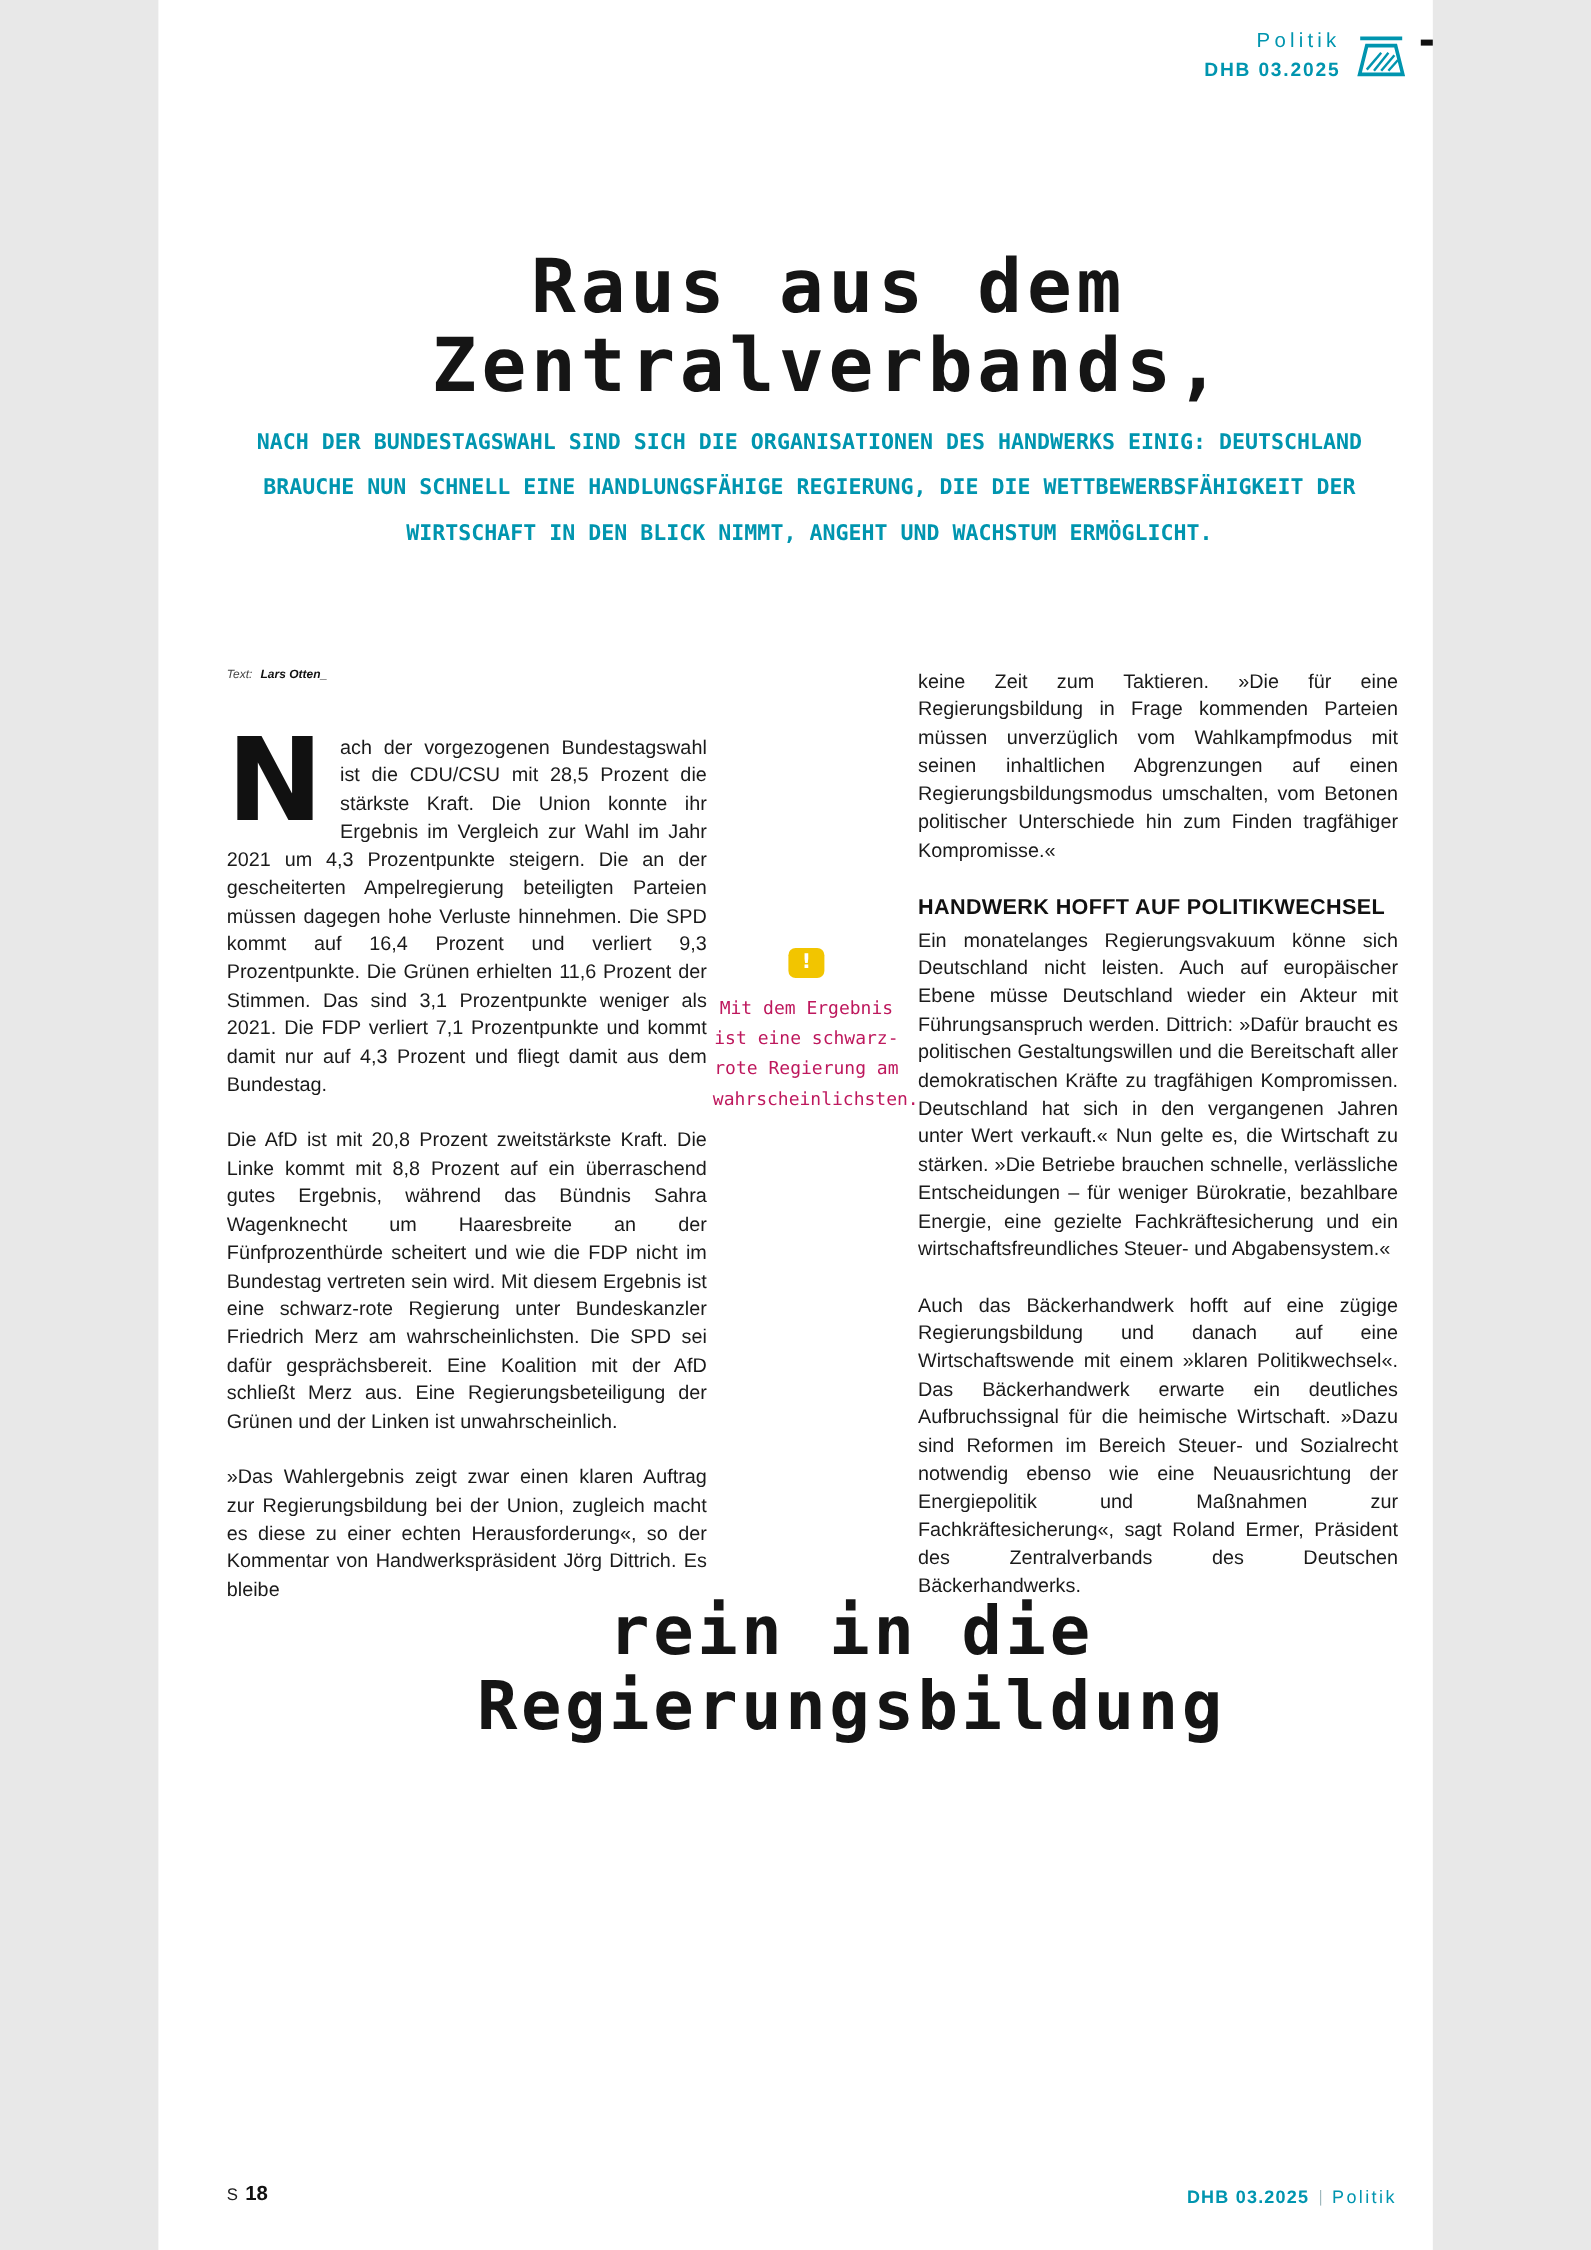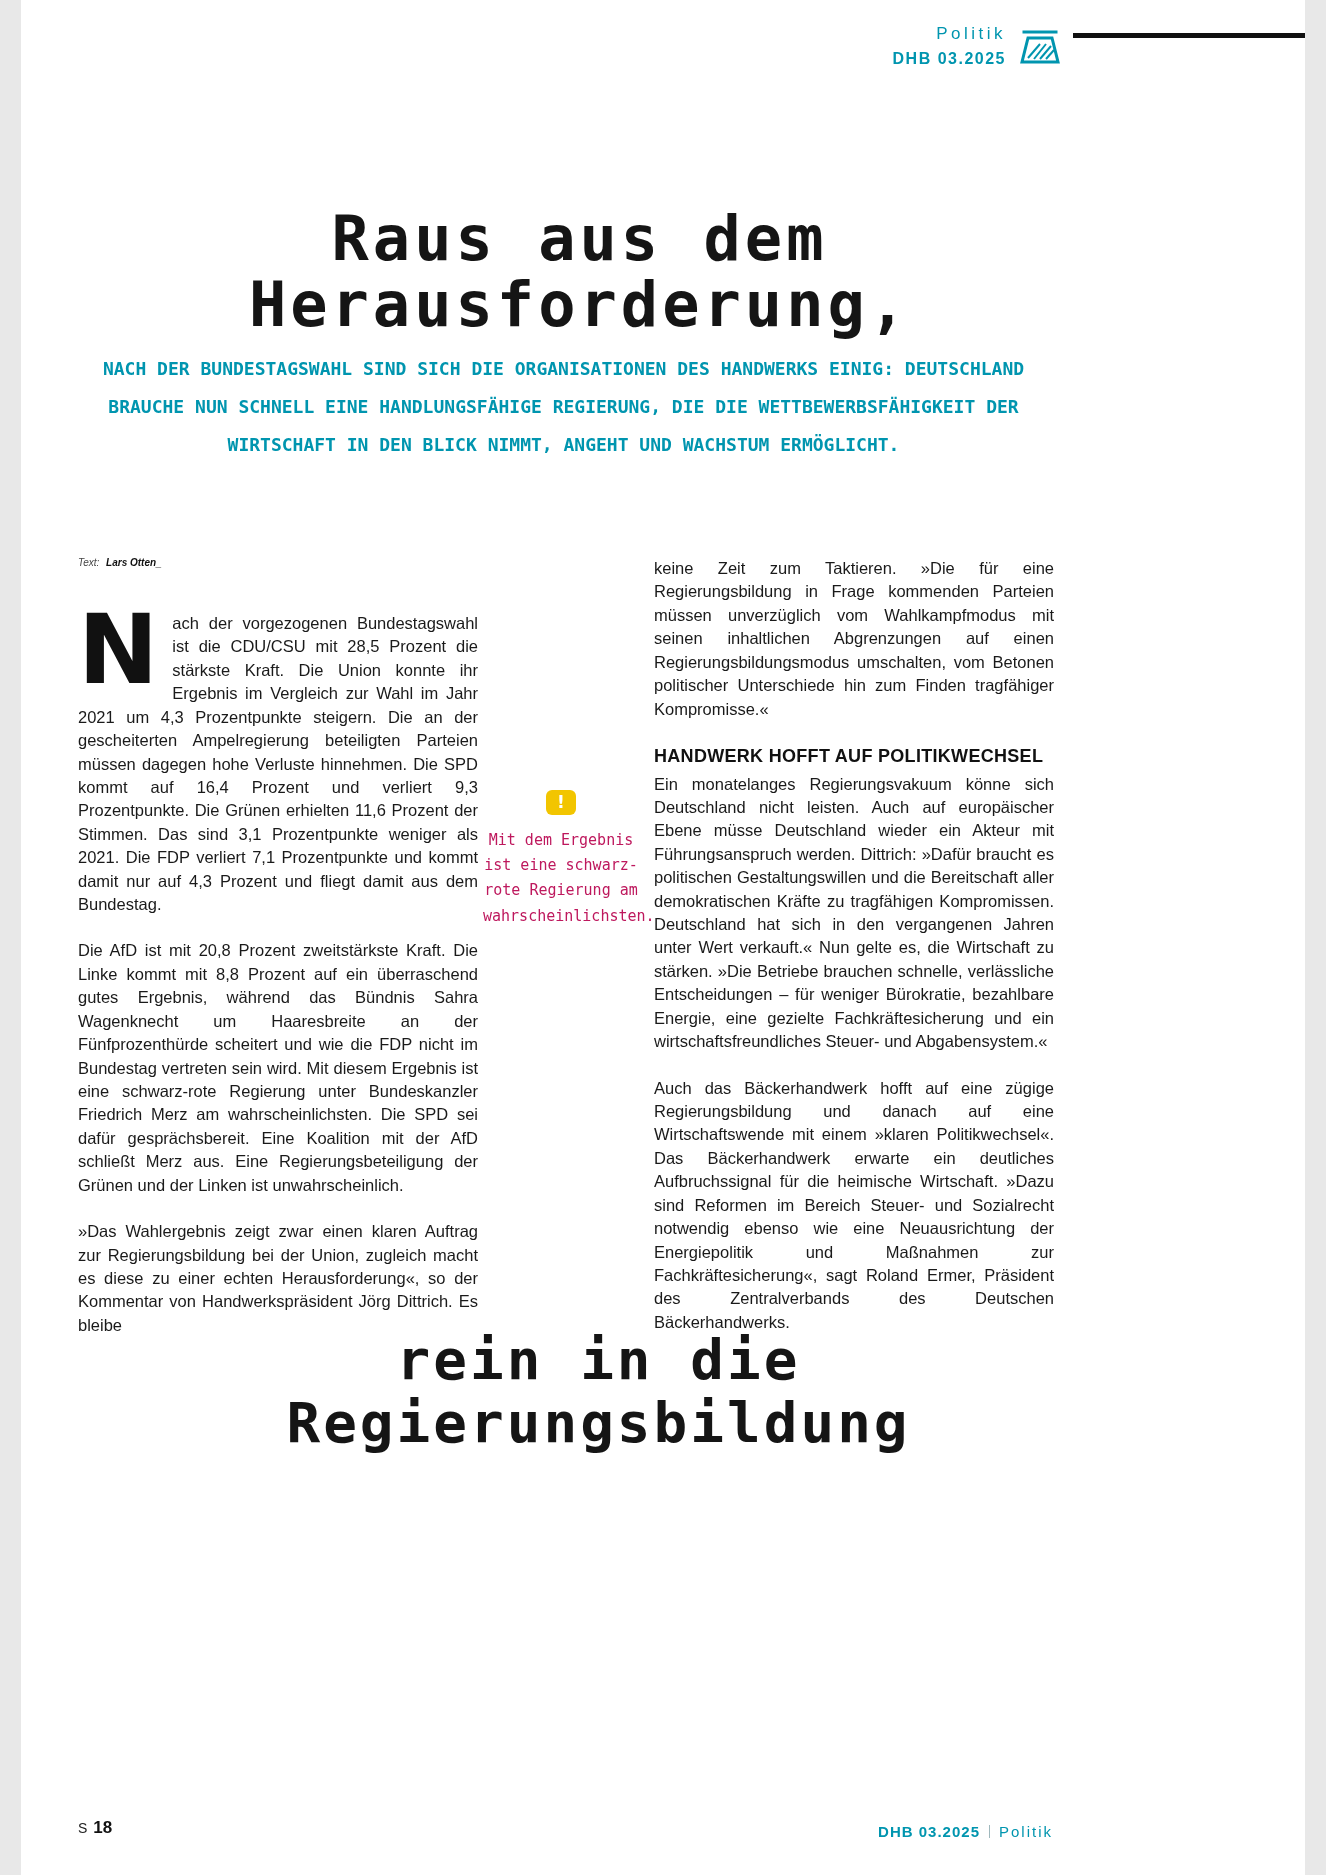--- a/index.html
+++ b/index.html
@@ -1,18 +1,18 @@
 <!DOCTYPE html>
 <html><head>
 <meta charset="utf-8">
 <style>
   html,body { margin:0; padding:0; background:#e8e8e8; }
   .page {
     position:relative;
-    width:1284px; height:1875px;
+    width:1062px; height:1875px;
     background:#ffffff;
     font-family:"Liberation Sans", sans-serif;
     color:#161616;
     overflow:hidden;
     margin:0 auto;
   }
 
   
   .top-rule {
     position:absolute; top:33px; left:1052px; width:274px; height:5px;
@@ -143,21 +143,21 @@
         <path d="M12 34 L24 20"></path>
         <path d="M18 35 L30 20"></path>
         <path d="M24 35 L35 22"></path>
         <path d="M30 35 L38 26"></path>
       </g>
     </svg>
   </div>
 
   <h1 class="headline">
     <span>Raus aus dem</span><br>
-    <span>Herausforderung,</span>
+    <span>Zentralverbands,</span>
   </h1>
 
   <div class="deck">NACH DER BUNDESTAGSWAHL SIND SICH DIE ORGANISATIONEN DES HANDWERKS EINIG: DEUTSCHLAND BRAUCHE NUN SCHNELL EINE HANDLUNGSFÄHIGE REGIERUNG, DIE DIE WETTBEWERBSFÄHIGKEIT DER WIRTSCHAFT IN DEN BLICK NIMMT, ANGEHT UND WACHSTUM ERMÖGLICHT.</div>
 
   <div class="byline">
     <span class="label">Text:</span>
     <span class="author">Lars Otten_</span>
   </div>
 
   <div class="col col-left">

